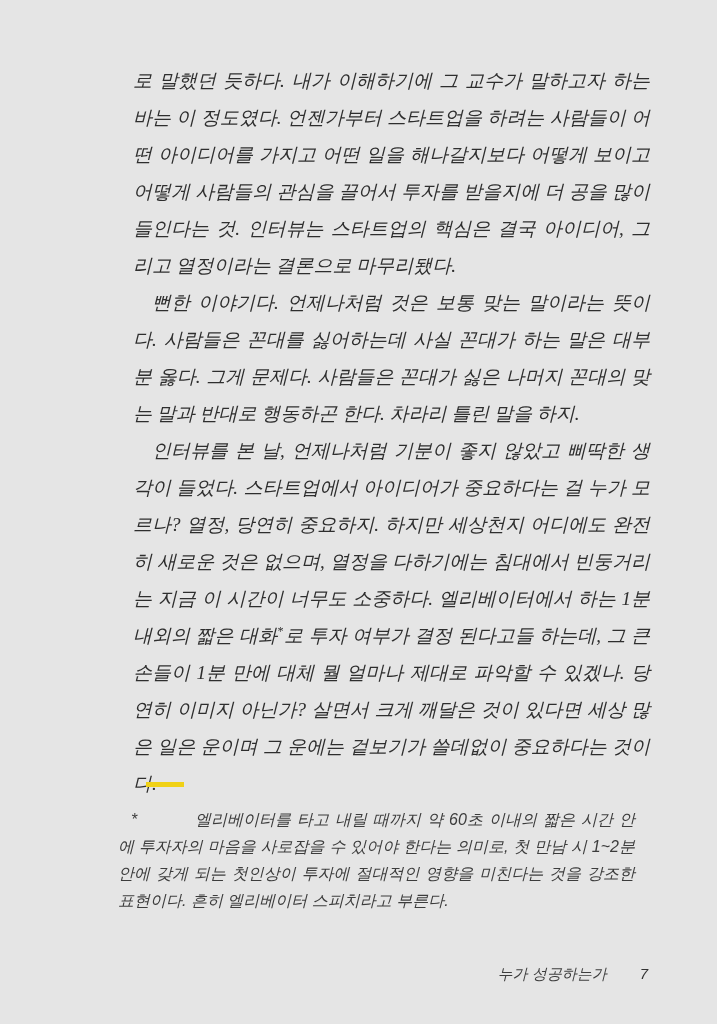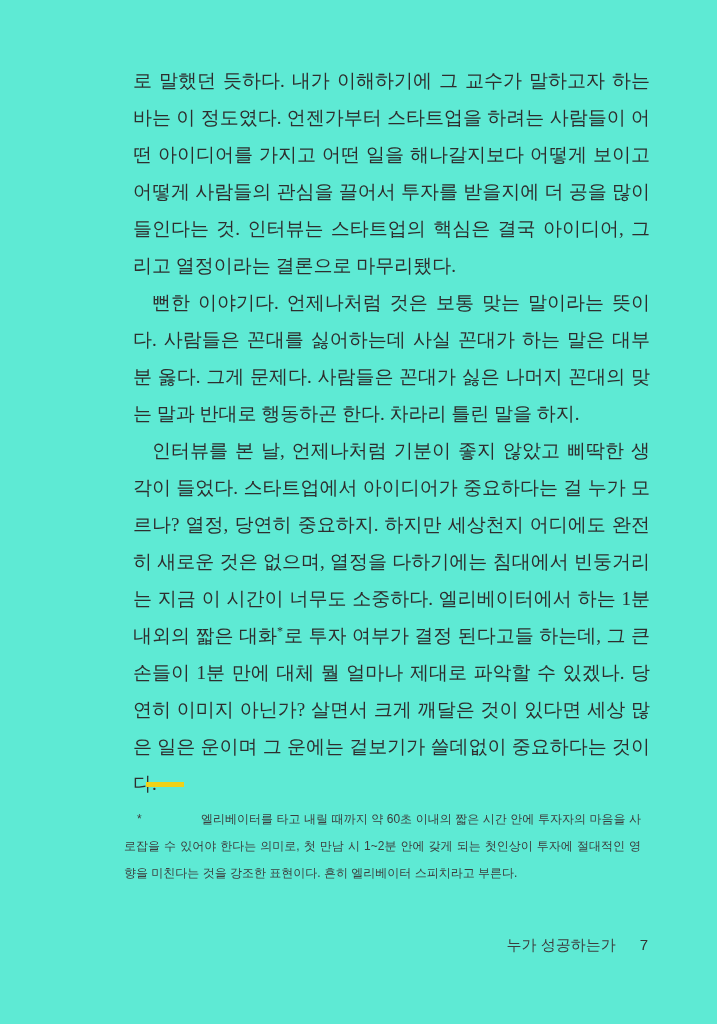--- a/index.html
+++ b/index.html
@@ -4,22 +4,23 @@
 <style>
   html, body {
     margin: 0;
     padding: 0;
     background: #ffffff;
   }
   .page {
     position: relative;
     width: 717px;
     height: 1024px;
-    background: #5eead4;
+    background: #e5e5e5;
     overflow: hidden;
+    font-style: italic;
   }
   
   .body-text {
     position: absolute;
     left: 133px;
     top: 62px;
     width: 517px;
     font-family: "Liberation Serif", "DejaVu Serif", serif;
     font-size: 19px;
     line-height: 37px;
@@ -44,48 +45,48 @@
     position: absolute;
     left: 146px;
     top: 782px;
     width: 38px;
     height: 5px;
     background: #f0d116;
   }
   
   .footnote {
     position: absolute;
-    left: 124px;
+    left: 118px;
     top: 806px;
     width: 517px;
     font-family: "Liberation Sans", "DejaVu Sans", sans-serif;
-    font-size: 12px;
+    font-size: 16px;
     line-height: 27px;
     color: #3c3c3c;
     text-align: justify;
   }
   .footnote p {
     margin: 0;
     padding: 0;
   }
   .fn-marker {
     display: inline-block;
     width: 77px;
     padding-left: 13px;
     box-sizing: border-box;
     vertical-align: baseline;
   }
   
   .running-footer {
     position: absolute;
-    top: 936px;
+    top: 965px;
     right: 69px;
     display: flex;
     align-items: baseline;
-    gap: 24px;
+    gap: 33px;
     font-family: "Liberation Sans", "DejaVu Sans", sans-serif;
     font-size: 15px;
     color: #3d3d3d;
   }
   .running-footer .page-number {
     font-size: 15px;
     color: #333333;
   }
 </style>
 </head>

